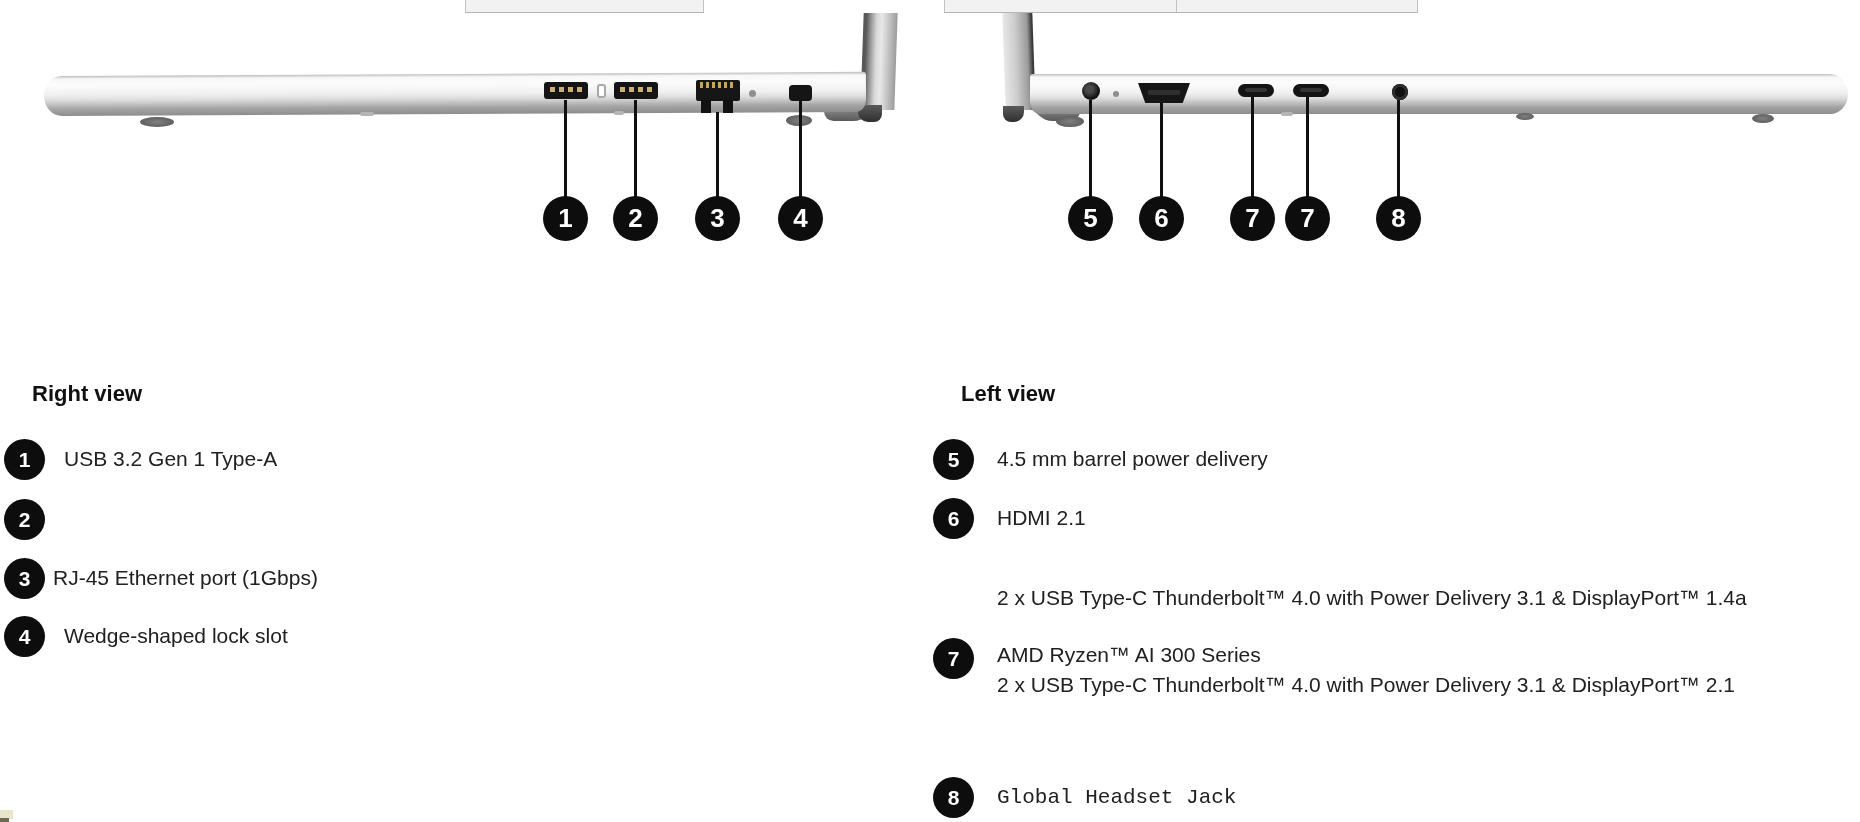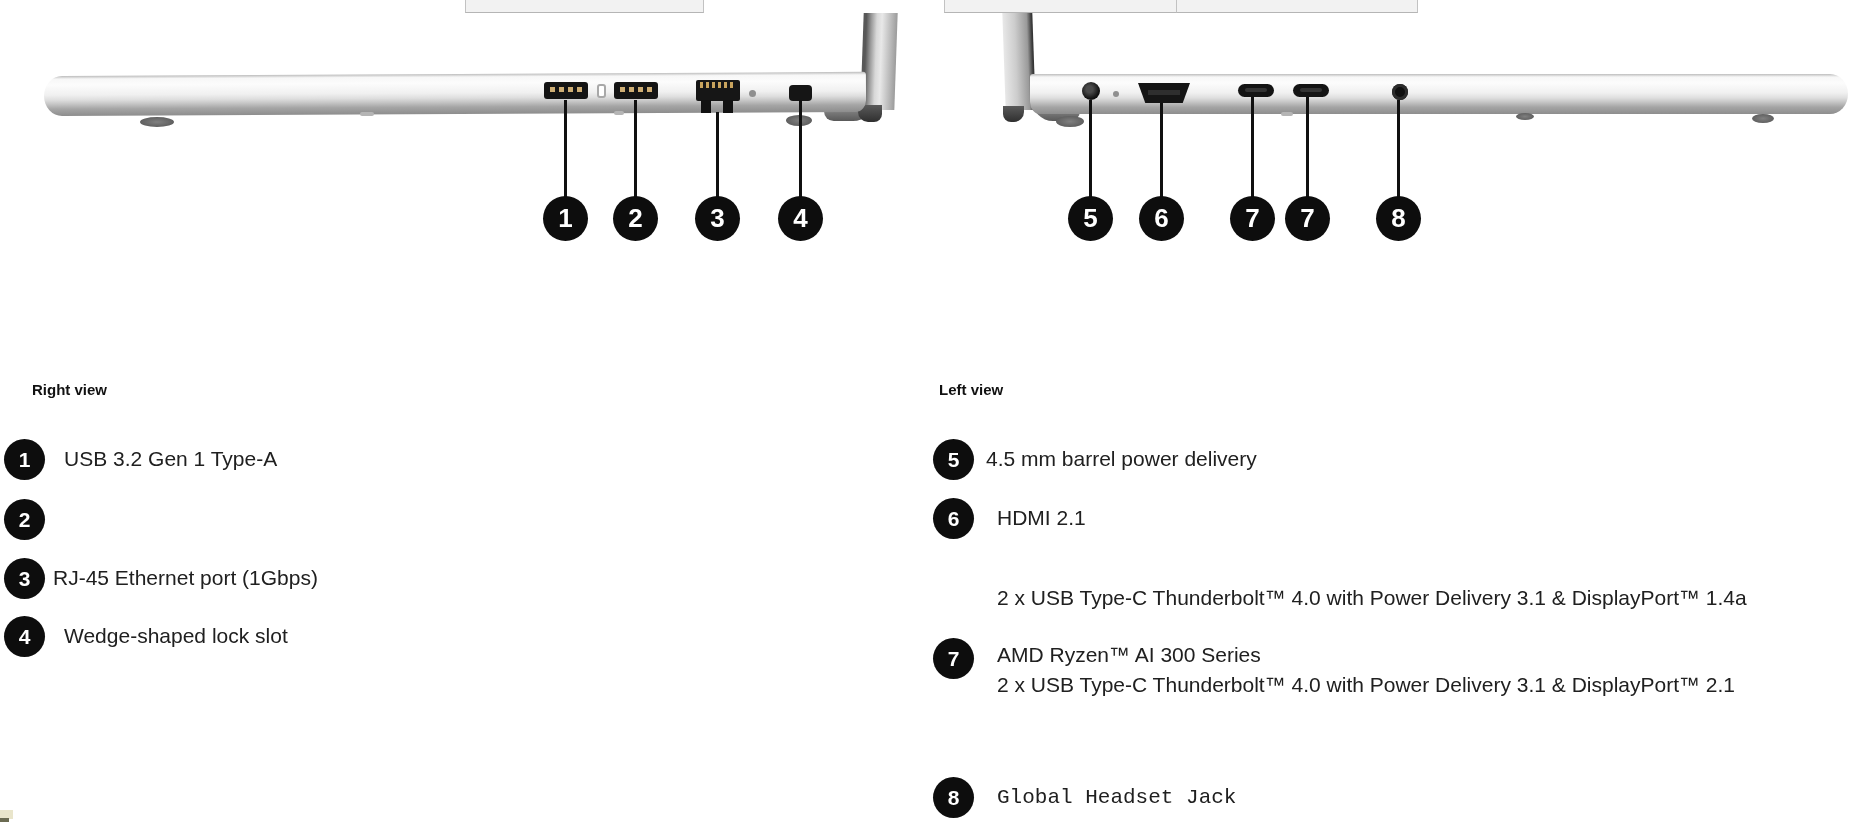--- a/index.html
+++ b/index.html
@@ -40,21 +40,21 @@
   .usb-c .slot{position:absolute;left:7px;right:7px;top:4px;height:4px;background:#343434;border-radius:2px;}
   .jack{position:absolute;top:84px;width:16px;height:16px;border-radius:50%;background:#101010;
      box-shadow:inset 0 0 0 3px #2c2c2c;}
 
   
   .callout-line{position:absolute;top:100px;width:3px;height:98px;background:#101010;}
   .callout{position:absolute;top:196px;width:45px;height:45px;border-radius:50%;
      background:#0d0d0d;color:#fff;font-size:26px;font-weight:bold;text-align:center;line-height:45px;}
 
   
-  .view-title{position:absolute;font-size:15px;font-weight:bold;color:#111;}
+  .view-title{position:absolute;font-size:22px;font-weight:bold;color:#111;}
   .leg-row{position:absolute;height:42px;display:flex;align-items:center;}
   .leg-circle{width:41px;height:41px;border-radius:50%;background:#0d0d0d;color:#fff;
      font-size:21px;font-weight:bold;text-align:center;line-height:41px;flex:0 0 41px;}
   .leg-label{font-size:21px;color:#202020;white-space:nowrap;}
   .leg7-circle{position:absolute;left:933px;top:638px;width:41px;height:41px;border-radius:50%;
      background:#0d0d0d;color:#fff;font-size:21px;font-weight:bold;text-align:center;line-height:41px;}
   .leg7-text{position:absolute;left:997px;top:583px;font-size:21px;line-height:30px;color:#202020;
      white-space:nowrap;}
   .leg7-text .block2{margin-top:27px;}
 
@@ -154,25 +154,25 @@
   </div>
   <div class="leg-row" style="left:4px;top:557px;">
     <div class="leg-circle">3</div>
     <div class="leg-label" style="margin-left:8px;">RJ-45 Ethernet port (1Gbps)</div>
   </div>
   <div class="leg-row" style="left:4px;top:615px;">
     <div class="leg-circle">4</div>
     <div class="leg-label" style="margin-left:19px;">Wedge-shaped lock slot</div>
   </div>
 
-  <div class="view-title" style="left:939px;top:381px;">Left view</div>
+  <div class="view-title" style="left:961px;top:381px;">Left view</div>
 
   <div class="leg-row" style="left:933px;top:438px;">
     <div class="leg-circle">5</div>
-    <div class="leg-label" style="margin-left:12px;">4.5 mm barrel power delivery</div>
+    <div class="leg-label" style="margin-left:23px;">4.5 mm barrel power delivery</div>
   </div>
   <div class="leg-row" style="left:933px;top:497px;">
     <div class="leg-circle">6</div>
     <div class="leg-label" style="margin-left:23px;">HDMI 2.1</div>
   </div>
 
   <div class="leg7-circle">7</div>
   <div class="leg7-text">
     <div>2 x USB Type-C Thunderbolt™ 4.0 with Power Delivery 3.1 &amp; DisplayPort™ 1.4a</div>
     <div class="block2">AMD Ryzen™ AI 300 Series</div>

